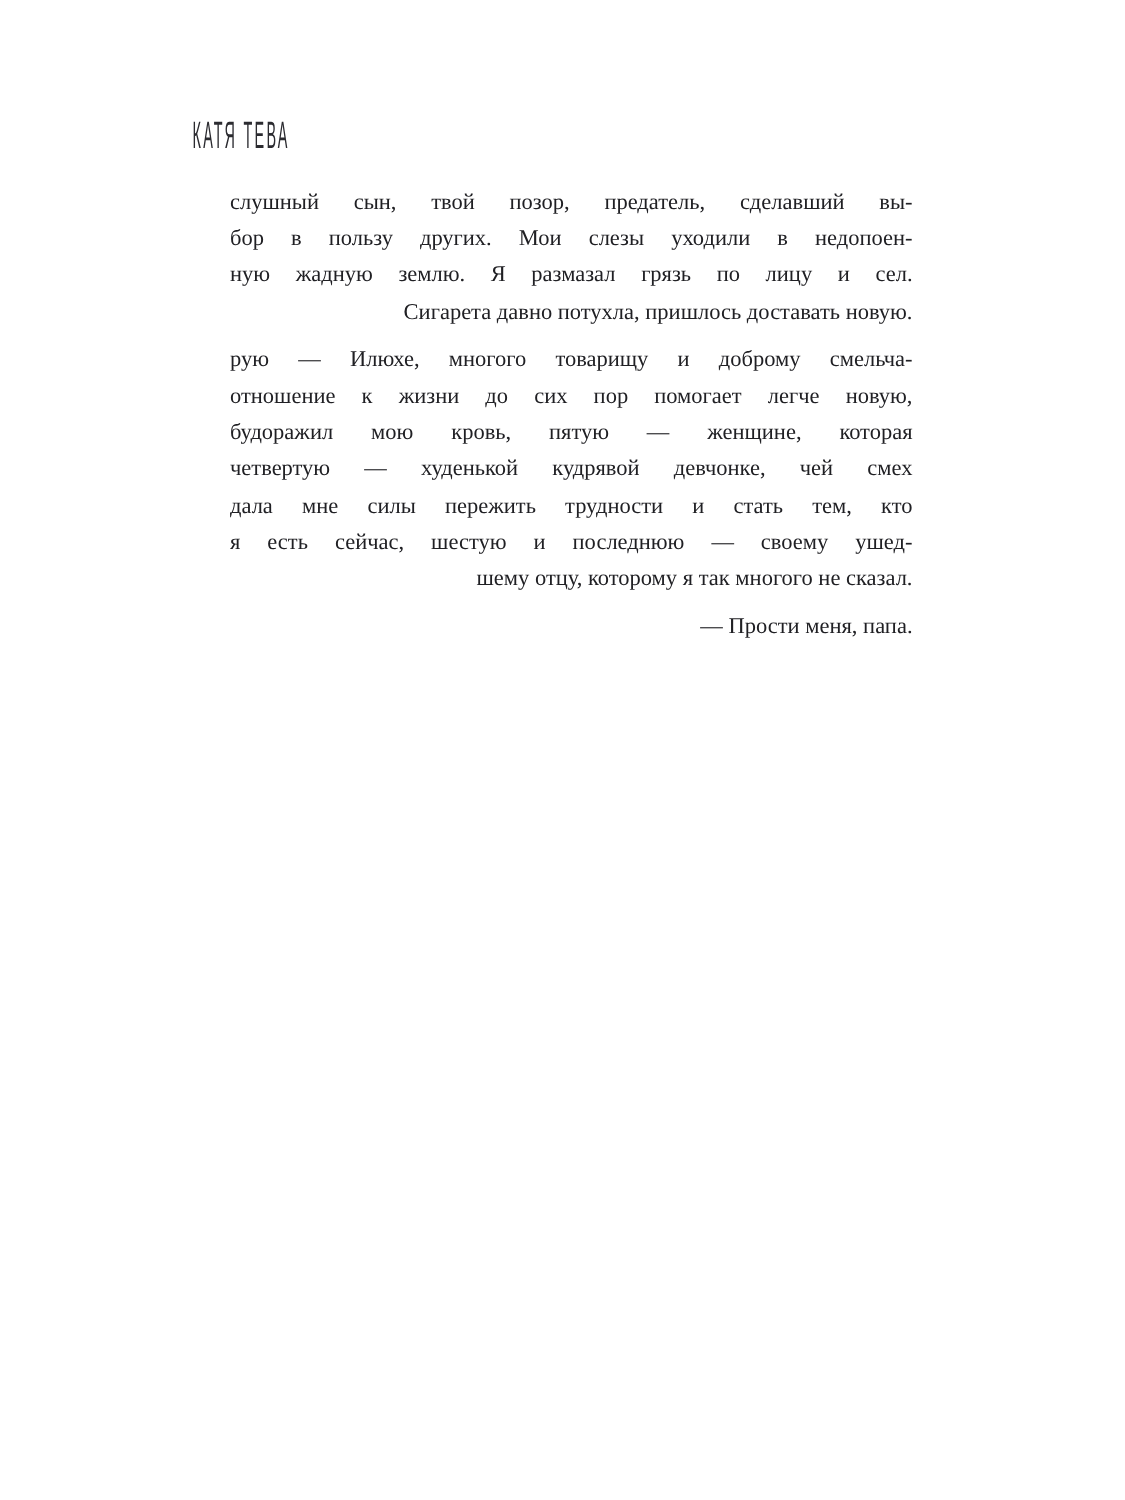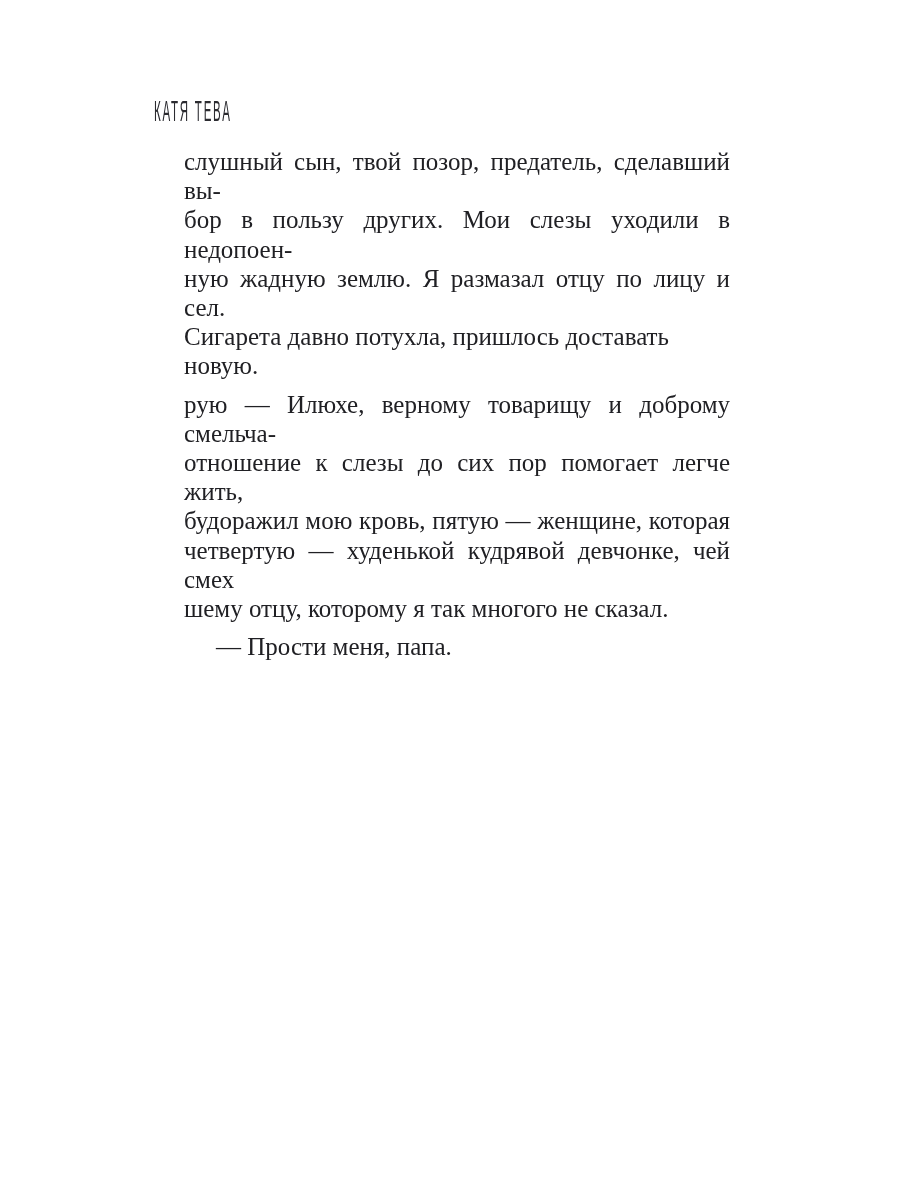--- a/index.html
+++ b/index.html
@@ -25,61 +25,63 @@
     white-space: nowrap;
     transform: scale(0.72, 1.9);
     transform-origin: 0 0;
     color: #2b2b30;
   }
   .text-block {
     position: absolute;
     left: 184px;
     top: 147px;
     width: 546px;
-    font-size: 25px;
+    font-size: 18px;
     line-height: 29.2px;
     color: #202024;
   }
   .paragraph {
     margin: 0 0 9px 0;
   }
   .paragraph:last-child {
     margin-bottom: 0;
   }
   .line {
     white-space: normal;
   }
   .line.just {
     text-align: justify;
     text-align-last: justify;
     text-justify: inter-word;
   }
   .line.lastline {
-    text-align: left;
+    text-align: right;
   }
   .line.first-indent {
     text-indent: 32px;
   }
 </style>
 </head>
 <body>
 
 <div class="page">
   <div class="running-header">КАТЯ ТЕВА</div>
   <div class="text-block">
       <div class="paragraph">
         <div class="line just">слушный сын, твой позор, предатель, сделавший вы-</div>
         <div class="line just">бор в пользу других. Мои слезы уходили в недопоен-</div>
-        <div class="line just">ную жадную землю. Я размазал отцу по лицу и сел.</div>
+        <div class="line just">ную жадную землю. Я размазал грязь по лицу и сел.</div>
         <div class="line lastline">Сигарета давно потухла, пришлось доставать новую.</div>
       </div>
       <div class="paragraph">
-        <div class="line just">рую — Илюхе, верному товарищу и доброму смельча-</div>
-        <div class="line just">отношение к слезы до сих пор помогает легче жить,</div>
+        <div class="line just">рую — Илюхе, многого товарищу и доброму смельча-</div>
+        <div class="line just">отношение к жизни до сих пор помогает легче новую,</div>
         <div class="line just">будоражил мою кровь, пятую — женщине, которая</div>
         <div class="line just">четвертую — худенькой кудрявой девчонке, чей смех</div>
+        <div class="line just">дала мне силы пережить трудности и стать тем, кто</div>
+        <div class="line just">я есть сейчас, шестую и последнюю — своему ушед-</div>
         <div class="line lastline">шему отцу, которому я так многого не сказал.</div>
       </div>
       <div class="paragraph">
         <div class="line lastline first-indent">— Прости меня, папа.</div>
       </div>
     </div>
 </div>
 
 </body></html>

